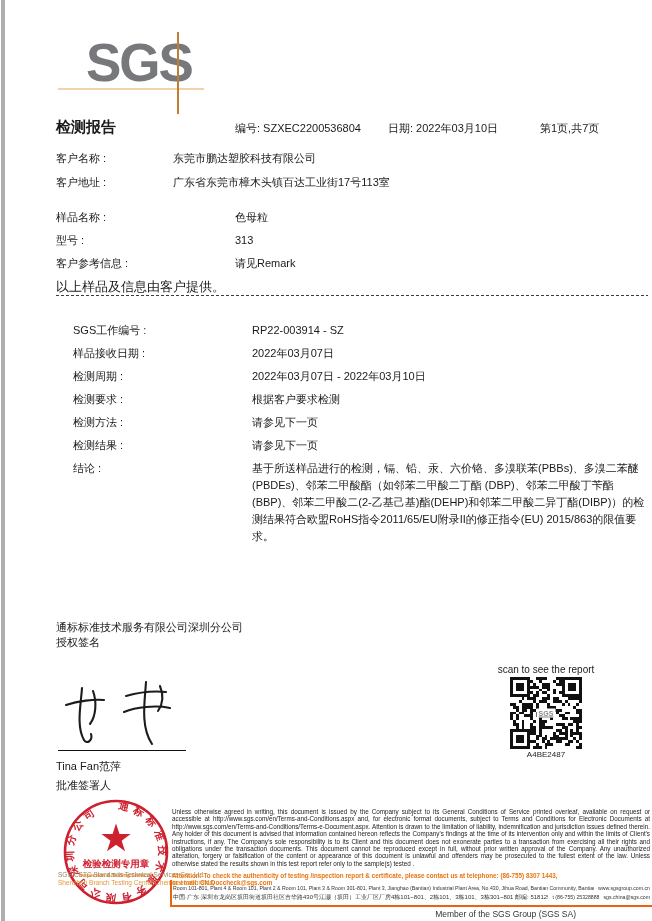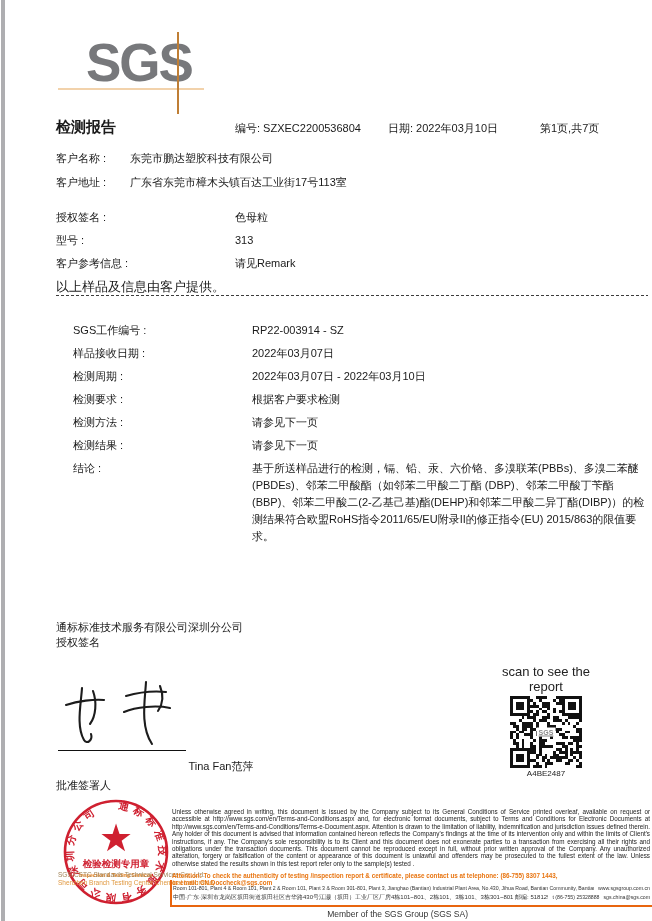--- a/index.html
+++ b/index.html
@@ -19,21 +19,21 @@
   .report-title { position:absolute; left:56px; top:0; font-size:15px; font-weight:bold; }
   .report-no { position:absolute; left:235px; top:3px; font-size:11px; }
   .report-date { position:absolute; left:388px; top:3px; font-size:11px;text-align:center; }
   .page-info { position:absolute; left:540px; top:3px; font-size:11px; }
 
   .row { display:flex; font-size:11px; line-height:17px; }
   .lbl { flex:0 0 auto; }
   .val { flex:1 1 auto; }
 
   .client-block { position:absolute; left:56px; top:150px; width:590px; }
-  .client-block .row { margin-bottom:7px; }
+  .client-block .row { margin-bottom:7px;gap:43px; }
   .client-block .lbl { width:74px; }
 
   .sample-block { position:absolute; left:56px; top:209px; width:590px; }
   .sample-block .row { margin-bottom:6px; }
   .sample-block .lbl { width:179px; }
   .sample-note { font-size:13px; margin-top:2px; }
 
   .dashed-sep { position:absolute; left:56px; top:295px; width:592px; height:1px;
     background:repeating-linear-gradient(90deg,#3c3c3c 0 3px,transparent 3px 5px); }
 
@@ -41,26 +41,26 @@
   .details-block .row { margin-bottom:6px;margin-left:17px; }
   .details-block .lbl { width:179px; }
   .details-block .val { max-width:412px; }
 
   .sign-block { position:absolute; left:56px; top:620px; width:330px; font-size:11px; }
   .sign-company { line-height:15px; }
   .sign-auth { line-height:15px; }
   .signature-area { position:relative; height:108px; }
   .signature-svg { position:absolute; left:4px; top:28px; }
   .sign-line { position:absolute; left:2px; top:100px; width:128px; border-top:1.5px solid #111; }
-  .sign-name { line-height:17px;text-align:center; }
+  .sign-name { line-height:17px; }
   .sign-title { line-height:20px; }
 
   
   .qr-block { position:absolute; left:496px; top:664px; width:100px; text-align:center; }
-  .qr-caption { font-size:13px; color:#222; margin-bottom:2px; }
+  .qr-caption { font-size:10px; color:#222; margin-bottom:2px; }
   .qr-code { position:relative; width:72px; height:72px; margin:0 auto; display:grid;
     grid-template-columns:repeat(25,1fr); grid-template-rows:repeat(25,1fr); background:#fff; }
   .qr-code .c { background:#fff; } .qr-code .f { background:#111; }
   .qr-center-label { position:absolute; left:50%; top:50%; transform:translate(-50%,-50%);
     background:#fff; color:#8a8a8a; font-size:7px; font-weight:bold; padding:0 2px;
     text-decoration:underline; line-height:9px; }
   .qr-text { font-size:8px; color:#222; margin-top:1px; }
 
   
   .stamp { position:absolute; left:60px; top:797px; width:112px; height:110px; }
@@ -73,21 +73,21 @@
   .attention { position:absolute; left:172px; top:872px; width:478px; font-size:6.3px;
     line-height:7.2px; color:#e87511; font-weight:bold; }
 
   .addr-block { position:absolute; left:173px; top:884px; width:477px; font-size:5.2px; color:#333; }
   .addr-row { display:flex; justify-content:space-between; line-height:8.5px; white-space:nowrap; overflow:hidden; }
   .addr-left { overflow:hidden; }
   .addr-right { flex:0 0 auto; padding-left:4px; }
   .addr-cn { font-size:6px; }
   .footer-vline { position:absolute; left:170px; top:880px; width:2px; height:26px; background:#e8650f; }
   .footer-hline { position:absolute; left:170px; top:905px; width:482px; height:2px; background:#e8650f; }
-  .member-line { position:absolute; left:0; top:909px; width:468px; text-align:right; font-size:8.5px; color:#333; }
+  .member-line { position:absolute; left:0; top:909px; width:576px; text-align:right; font-size:8.5px; color:#333; }
 </style>
 </head>
 <body>
 
 <div class="page">
   <div class="scan-edge"></div>
 
   <div class="logo-wrap">
     <div class="logo-hline"></div>
     <div class="logo-text">SGS</div>
@@ -107,21 +107,21 @@
       <span class="val">东莞市鹏达塑胶科技有限公司</span>
     </div>
     <div class="row">
       <span class="lbl">客户地址 :</span>
       <span class="val">广东省东莞市樟木头镇百达工业街17号113室</span>
     </div>
   </div>
 
   <div class="sample-block">
     <div class="row">
-      <span class="lbl">授权签名 :</span>
+      <span class="lbl">样品名称 :</span>
       <span class="val">色母粒</span>
     </div>
     <div class="row">
       <span class="lbl">型号 :</span>
       <span class="val">313</span>
     </div>
     <div class="row">
       <span class="lbl">客户参考信息 :</span>
       <span class="val">请见Remark</span>
     </div>

